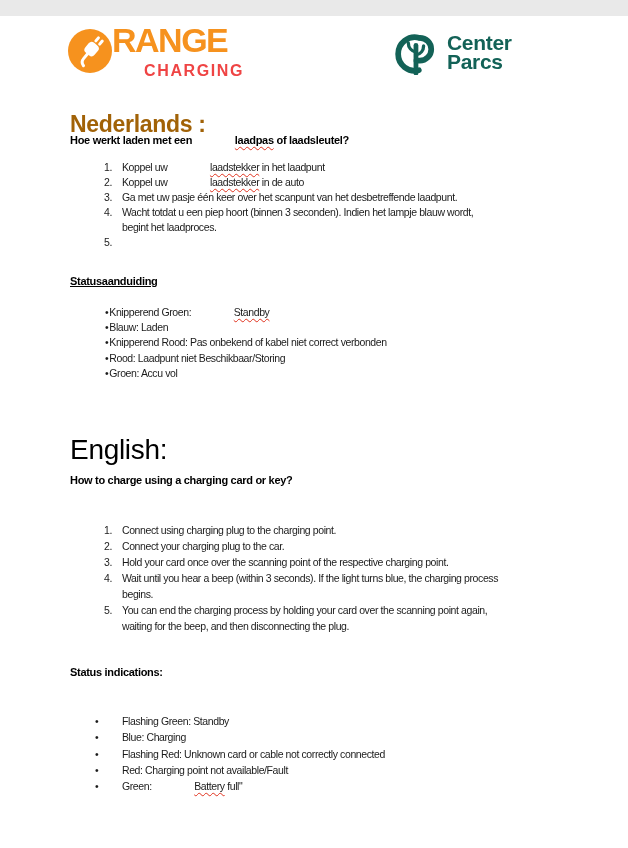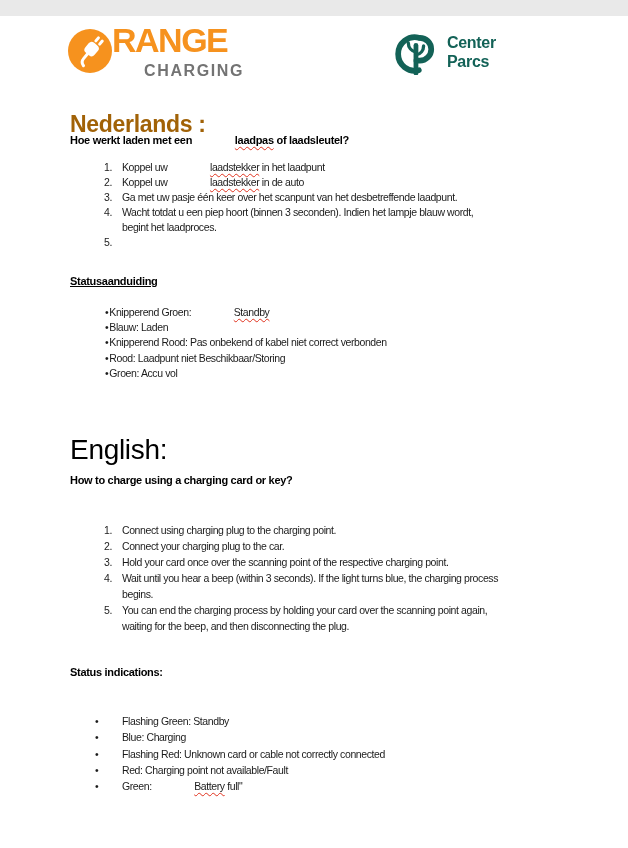--- a/index.html
+++ b/index.html
@@ -22,21 +22,21 @@
   }
   .oc-sub{
     position:absolute;left:44px;top:34px;width:132px;text-align:right;
     font-size:16px;font-weight:800;letter-spacing:1.6px;
     color:#F6921E;line-height:1;
   }
   .cp-logo{position:absolute;left:391px;top:17px;width:170px;height:46px;}
   .cp-icon{position:absolute;left:0;top:0;width:48px;height:42px;}
   .cp-text{
     position:absolute;left:56px;top:0px;
-    font-size:16px;font-weight:700;letter-spacing:-0.3px;
+    font-size:21px;font-weight:700;letter-spacing:-0.3px;
     color:#136257;line-height:19px;
   }
   .cp-text span{display:block;}
   
   .h-dutch{position:absolute;left:70px;top:80px;font-size:23px;font-weight:800;letter-spacing:-0.3px;color:#a16207;}
   .h-english{position:absolute;left:70px;top:399px;font-size:28px;font-weight:400;letter-spacing:-0.3px;color:#000;}
   .subhead{position:absolute;left:70px;font-size:11px;font-weight:700;letter-spacing:-0.3px;color:#000;}
   .q-dutch{top:118px;}
   .st-dutch{top:259px;text-decoration:underline;}
   .q-english{top:458px;}
@@ -76,21 +76,21 @@
     <svg class="oc-icon" viewBox="0 0 44 44">
       <circle cx="22" cy="22" r="22" fill="#F6921E"></circle>
       <g transform="rotate(40 22 22)">
         <rect x="16" y="13" width="12" height="13" rx="4" fill="#ffffff"></rect>
         <rect x="18.5" y="5" width="3" height="7" rx="1.5" fill="#ffffff"></rect>
         <rect x="23.5" y="5" width="3" height="7" rx="1.5" fill="#ffffff"></rect>
         <path d="M22 26 L22 32 Q22 36.5 26.5 37.5" stroke="#ffffff" stroke-width="3" fill="none" stroke-linecap="round"></path>
       </g>
     </svg>
     <span class="oc-main" style="color: rgb(246, 146, 30);">RANGE</span>
-    <span class="oc-sub" style="color: #737373;">CHARGING</span>
+    <span class="oc-sub" style="color: #ef4444;">CHARGING</span>
   </div>
 
   <div class="cp-logo">
     <svg class="cp-icon" viewBox="0 0 50 44">
       <g stroke="#136257" fill="none">
         <path d="M29 5 A17.5 17.5 0 1 0 29 39" stroke-width="6" stroke-linecap="round"></path>
         <path d="M30 5 a12 12 0 0 1 0 24 l-3.5 0" stroke-width="6" stroke-linecap="round"></path>
         <path d="M26 13 L26 42" stroke-width="5" stroke-linecap="round"></path>
         <path d="M26 20 C21 19 18 15 18 10.5" stroke-width="3.5" stroke-linecap="round"></path>
         <path d="M26 23 C31 22 34 18 34 13.5" stroke-width="3.5" stroke-linecap="round"></path>

